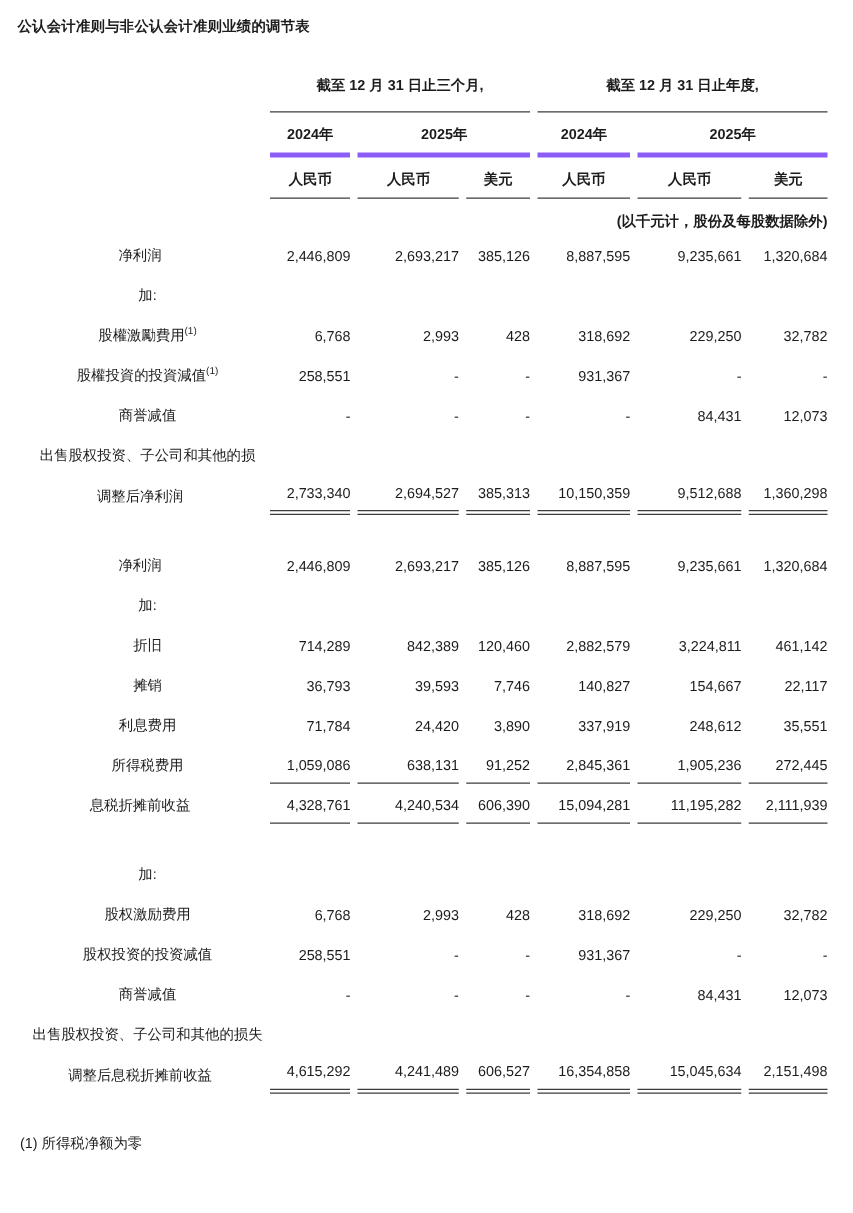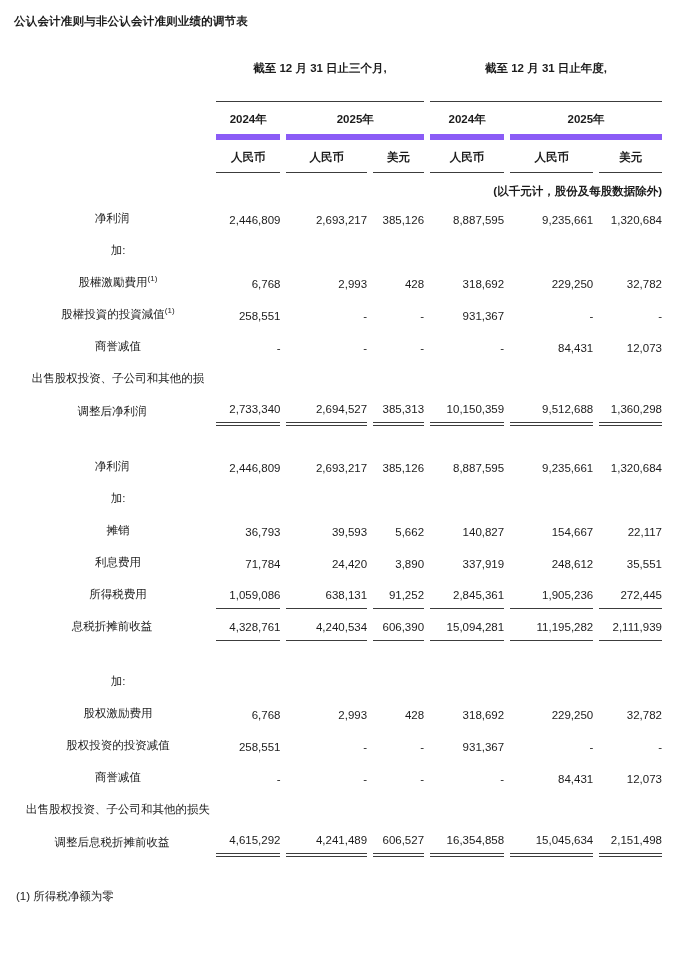--- a/index.html
+++ b/index.html
@@ -28,28 +28,28 @@
     border-spacing: 6px 0;
     table-layout: fixed;
     margin-top: 26px;
     margin-left: -6px;
     font-size: 11.5px;
   }
   th, td { padding: 0; vertical-align: bottom; }
   thead th { font-weight: 700; }
   th.group-head {
     text-align: center;
-    padding: 6px 0 25px 0;
+    padding: 6px 0 13px 0;
     border-bottom: 1px solid #3c3c3c;
     white-space: nowrap;
   }
   th.year-head {
     text-align: center;
     padding: 10px 0 7px 0;
-    border-bottom: 6px solid #8b5cf6;
+    border-bottom: 4px solid #8b5cf6;
   }
   th.cur-head {
     text-align: center;
     padding: 10px 0 7px 0;
     border-bottom: 1px solid #3c3c3c;
   }
   th.unit-note {
     text-align: right;
     font-weight: 700;
     padding: 11px 0 2px 0;
@@ -203,24 +203,33 @@
         <tr>
           <td class="lbl ind1">加:</td>
           <td class="val"></td>
           <td class="val"></td>
           <td class="val"></td>
           <td class="val"></td>
           <td class="val"></td>
           <td class="val"></td>
         </tr>
         <tr>
+          <td class="lbl ind1">折旧</td>
+          <td class="val">714,289</td>
+          <td class="val">842,389</td>
+          <td class="val">120,460</td>
+          <td class="val">2,882,579</td>
+          <td class="val">3,224,811</td>
+          <td class="val">461,142</td>
+        </tr>
+        <tr>
           <td class="lbl ind1">摊销</td>
           <td class="val">36,793</td>
           <td class="val">39,593</td>
-          <td class="val">5,662</td>
+          <td class="val">7,746</td>
           <td class="val">140,827</td>
           <td class="val">154,667</td>
           <td class="val">22,117</td>
         </tr>
         <tr>
           <td class="lbl ind1">利息费用</td>
           <td class="val">71,784</td>
           <td class="val">24,420</td>
           <td class="val">3,890</td>
           <td class="val">337,919</td>

